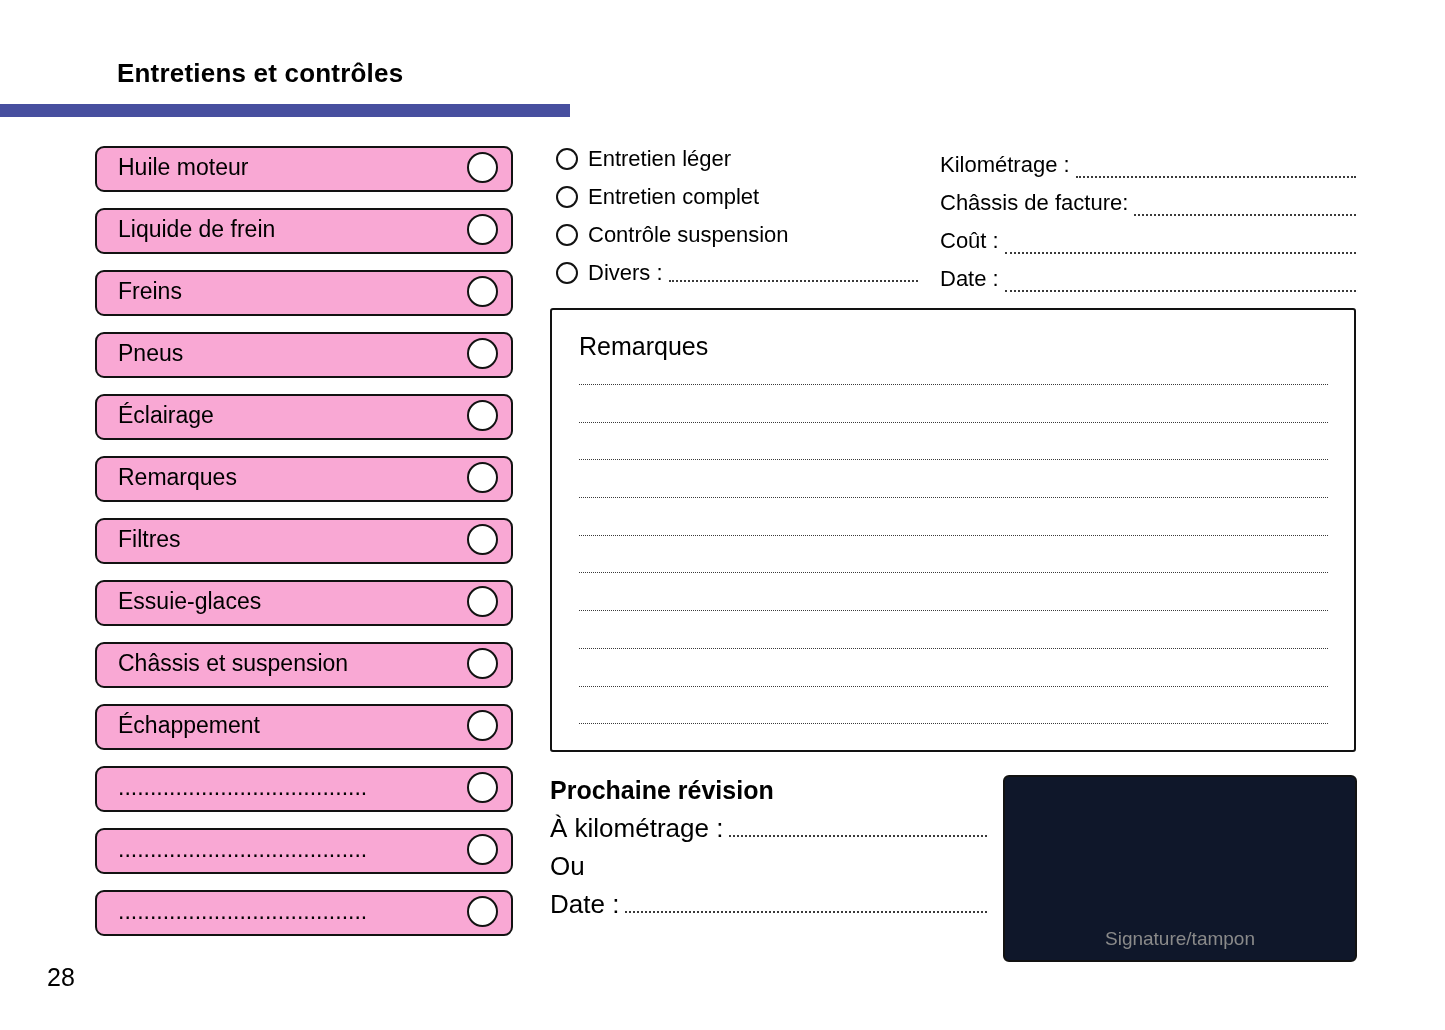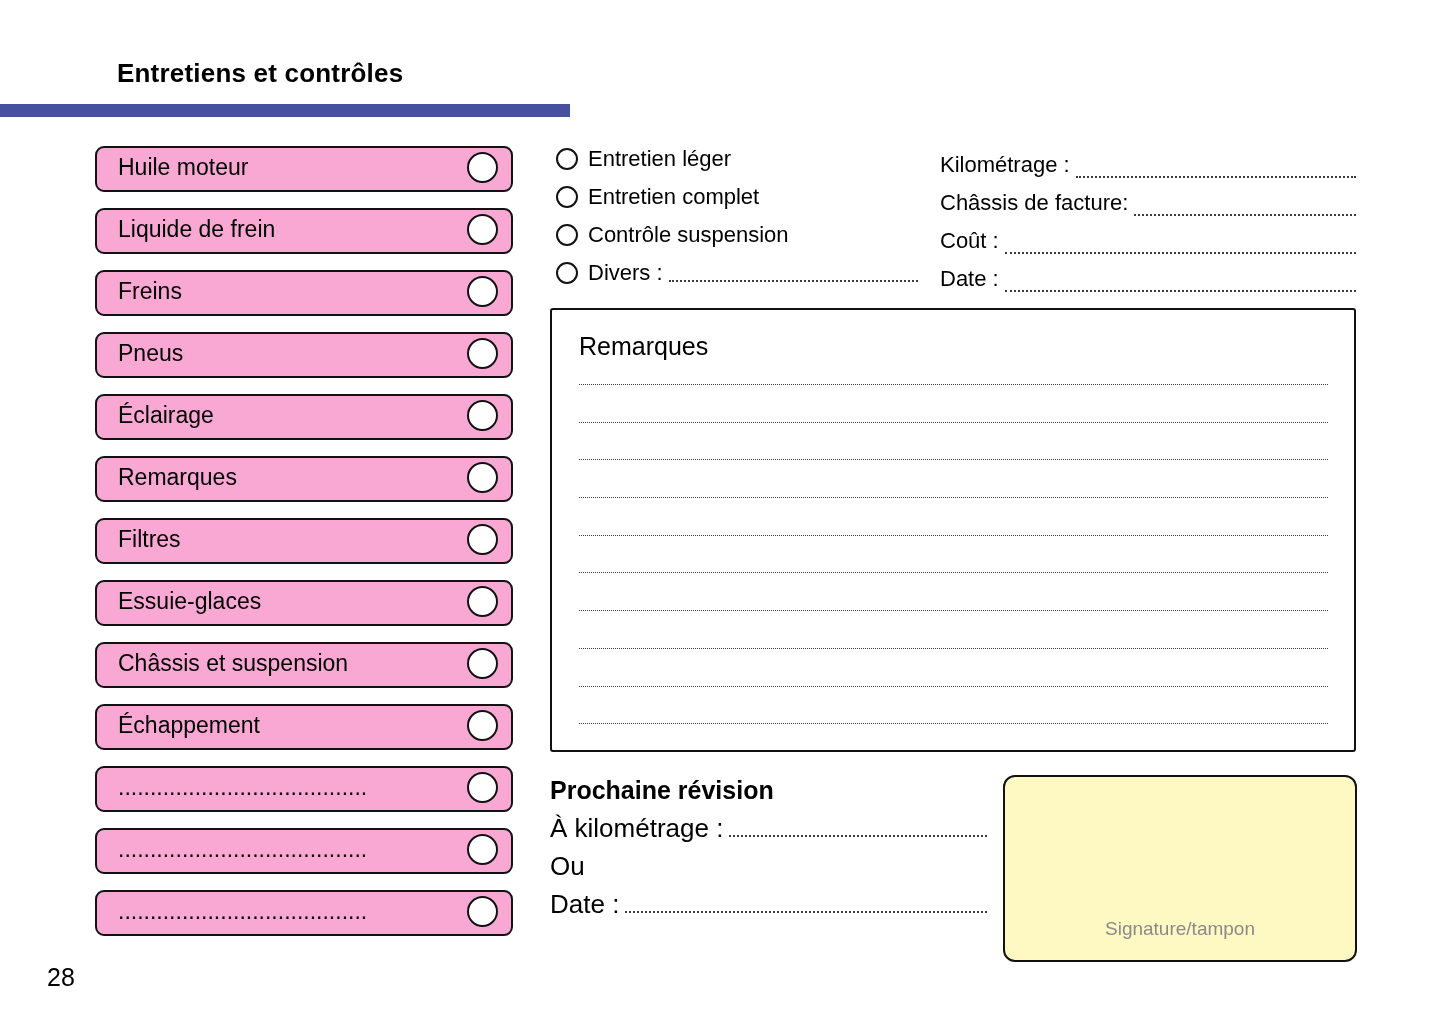--- a/index.html
+++ b/index.html
@@ -60,23 +60,23 @@
 
   
   .next-service { position:absolute; left:550px; top:776px; width:437px; }
   .next-title { font-size:25px; font-weight:bold; margin-bottom:4px; }
   .ns-row { display:flex; align-items:center; height:38px; font-size:26px; }
   .ns-label { white-space:nowrap; }
 
   
   .signature-box {
     position:absolute; left:1003px; top:775px; width:354px; height:187px;
-    border:2px solid #121212; border-radius:12px; background:#fef9c3;
+    border:2px solid #121212; border-radius:6px; background:#0f172a;
     display:flex; align-items:flex-end; justify-content:center;
-    padding-bottom:20px;
+    padding-bottom:10px;
   }
   .signature-label { color:#8a8a8a; font-size:19px; }
 
   .page-number { position:absolute; left:47px; top:963px; font-size:25px; }
 </style>
 </head>
 <body>
 
 <div class="page-title">Entretiens et contrôles</div>
 <div class="accent-bar" style="background: rgb(71, 79, 159);"></div>

